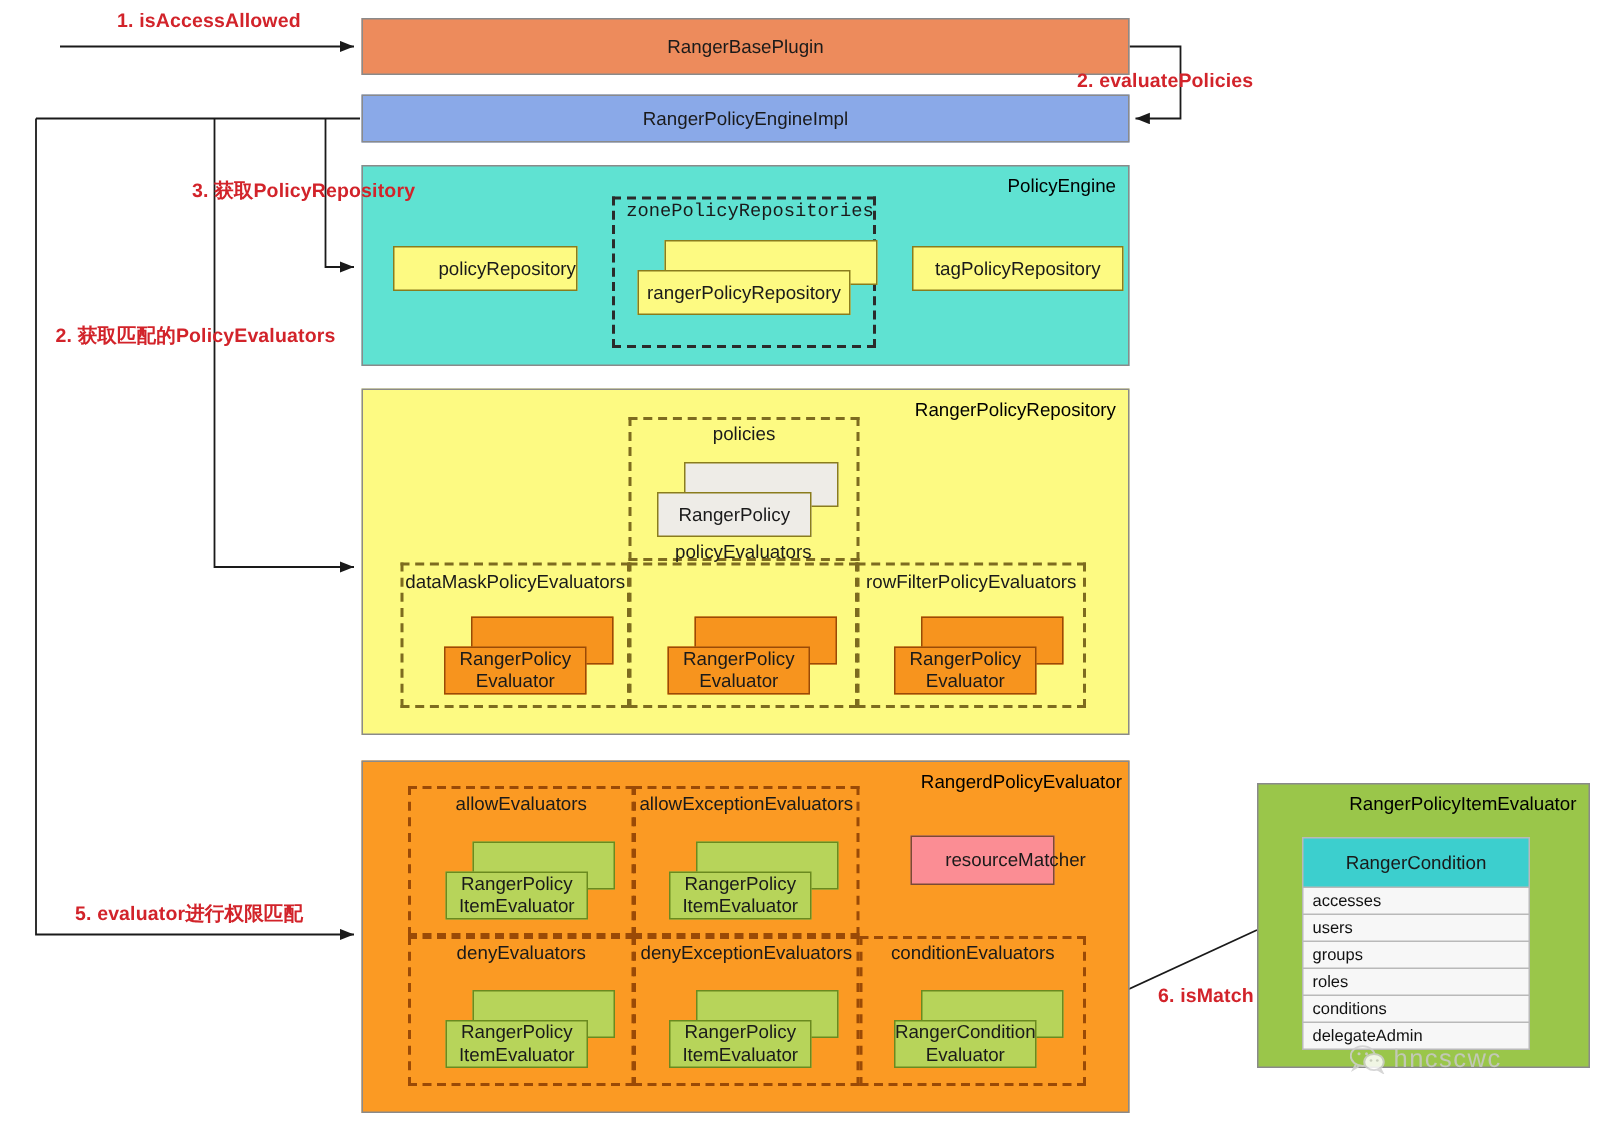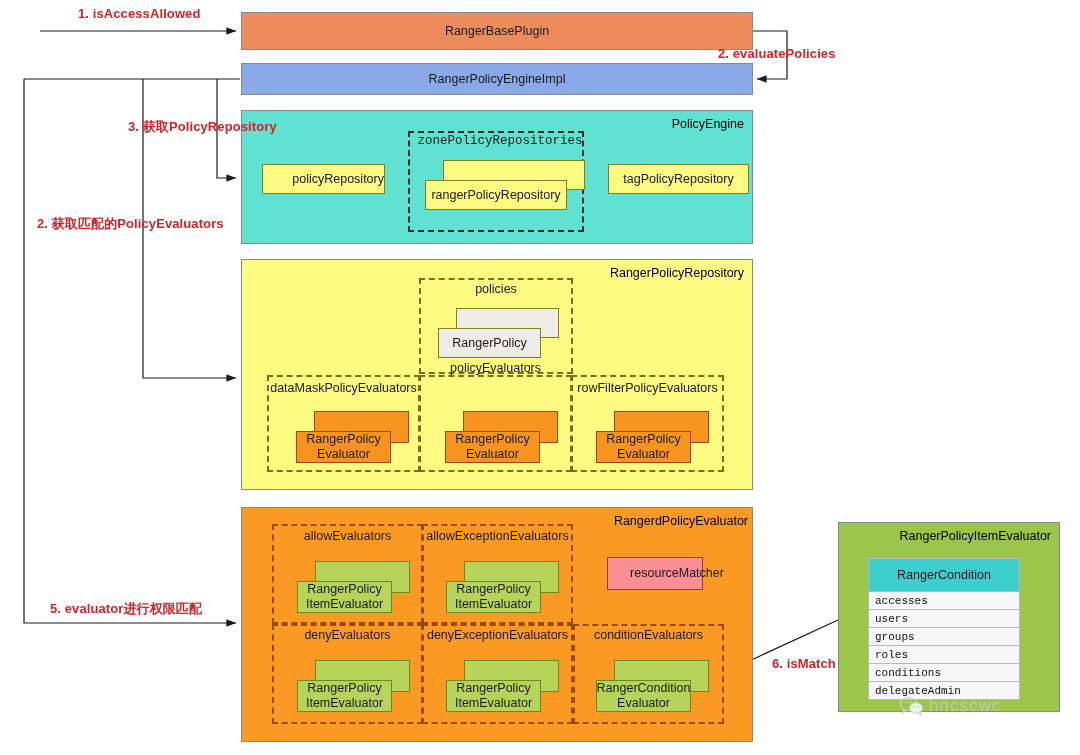--- a/index.html
+++ b/index.html
@@ -116,21 +116,21 @@
     color: #1a1a1a;
   }
   .uml-row {
     background: #f7f7f7;
     border: 1px solid #b9b9b9;
     border-top: none;
     height: 17px;
     display: flex;
     align-items: center;
     padding-left: 6px;
-    font-family: Liberation Mono, monospace;
+    font-family: Liberation Sans, sans-serif;
     font-size: 11px;
     color: #111;
   }
 
   
   .anno {
     position: absolute;
     font-size: 13px;
     font-weight: bold;
     color: #d2232a;

